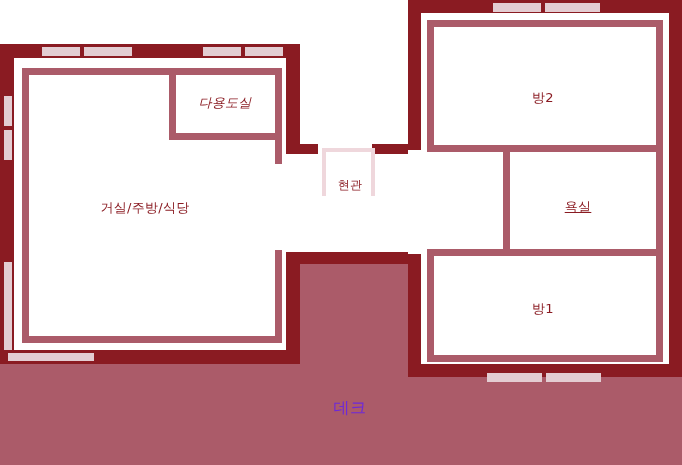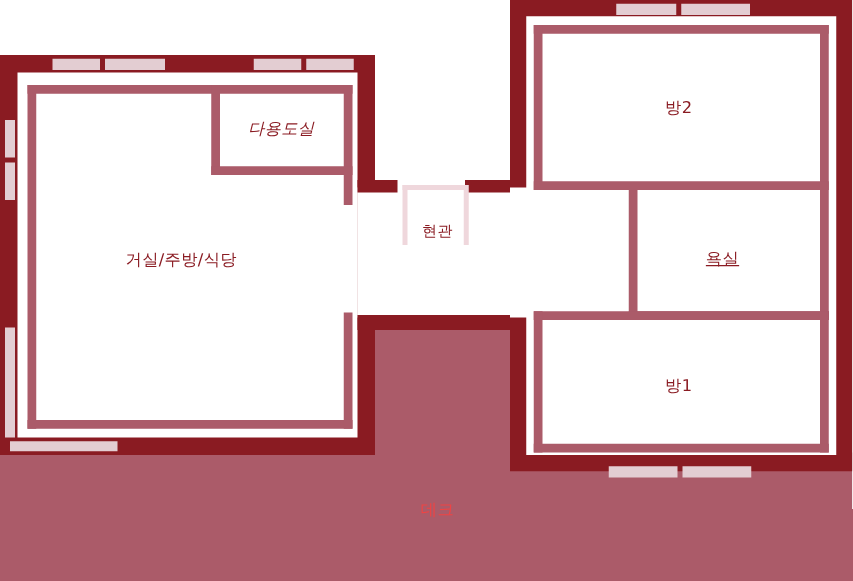--- a/index.html
+++ b/index.html
@@ -20,22 +20,22 @@
   }
   
   .blk { position: absolute; }
 
   
   .deck-fill {
     background: #ab5b69;
   }
   .deck-label {
     position: absolute;
-    color: #ef4444;
-    font-size: 13px;
+    color: #6d28d9;
+    font-size: 16px;
     letter-spacing: .5px;
     white-space: nowrap;
     transform: translate(-50%, -50%);
   }
 
   
   .wall-outer { background: #8a1b22; }
   
   .wall-inner { background: #ab5b69; }
   
@@ -120,19 +120,19 @@
       <div class="blk window" style="left: 493px; top: 3px; width: 48px; height: 9px;"></div>
       <div class="blk window" style="left: 545px; top: 3px; width: 55px; height: 9px;"></div>
       <div class="blk window" style="left: 487px; top: 373px; width: 55px; height: 9px;"></div>
       <div class="blk window" style="left: 546px; top: 373px; width: 55px; height: 9px;"></div>
     </div>
 
   <div id="label-layer">
       <div class="room-label" style="left: 145px; top: 208px;">거실/주방/식당</div>
       <div class="room-label" style="left: 225px; top: 103px; font-style: italic;">다용도실</div>
       <div class="room-label small" style="left: 350px; top: 185px;">현관</div>
-      <div class="room-label" style="left: 543px; top: 86px;">방2</div>
+      <div class="room-label" style="left: 543px; top: 98px;">방2</div>
       <div class="room-label" style="left: 578px; top: 207px; text-decoration: underline;">욕실</div>
       <div class="room-label" style="left: 543px; top: 309px; text-align: right;">방1</div>
       <div class="deck-label" style="left: 350px; top: 408px;">데크</div>
     </div>
 
 </div>
 
 </body></html>

